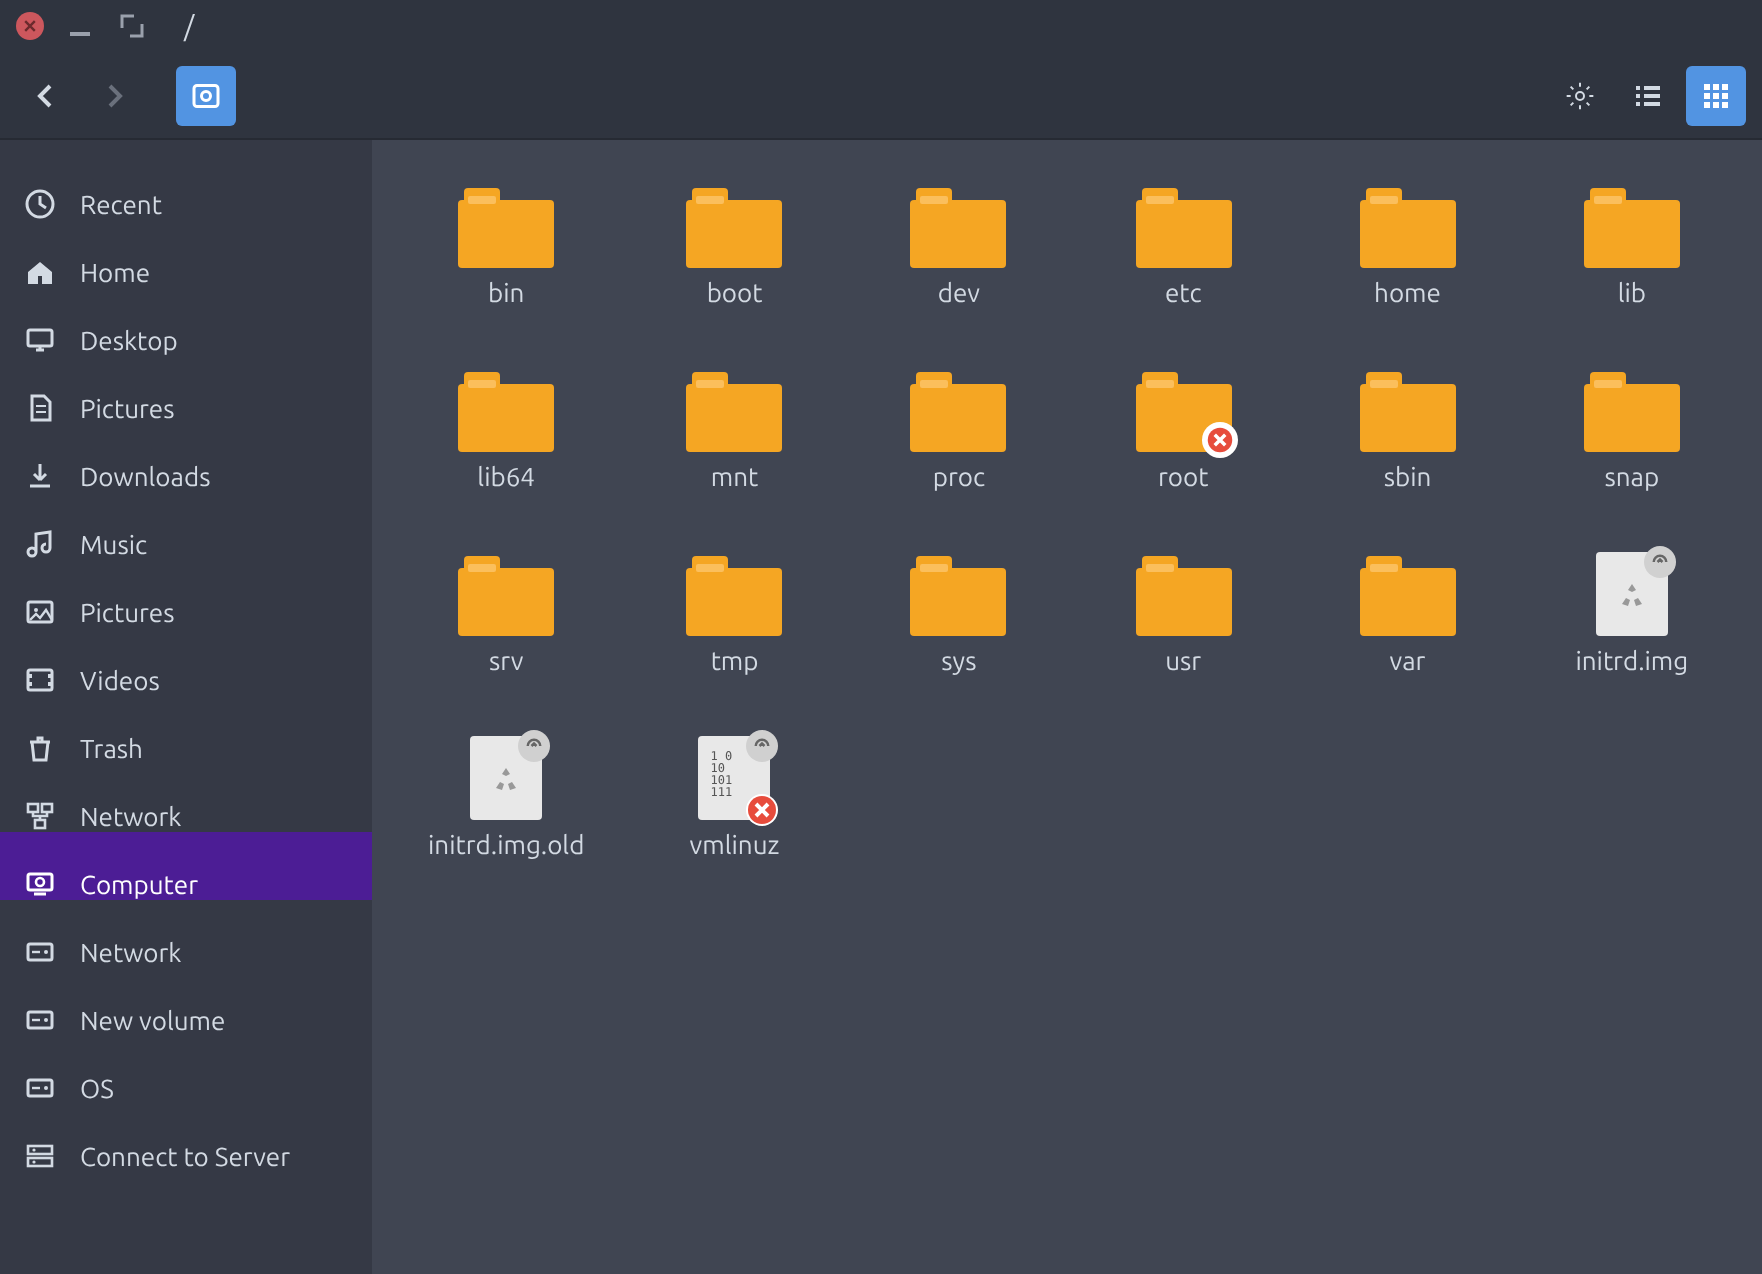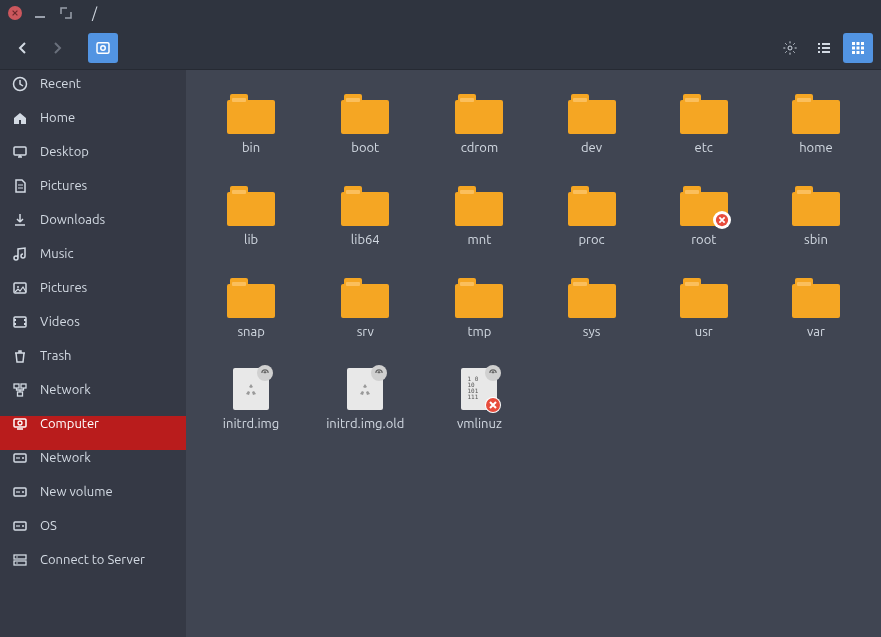--- a/index.html
+++ b/index.html
@@ -35,22 +35,22 @@
   display:flex;align-items:center;padding:0 8px;gap:4px;
   border-bottom:1px solid #262a33;
 }
 .nav-btn{width:30px;height:30px;display:flex;align-items:center;justify-content:center;color:#8f96a3;border-radius:3px;}
 .spacer{flex:1;}
 .squarebtn{width:30px;height:30px;display:flex;align-items:center;justify-content:center;border-radius:3px;color:#d3dae3;}
 .squarebtn.active{background:#5294e2;color:#fff;}
 .pathchip{width:30px;height:30px;background:#5294e2;border-radius:3px;display:flex;align-items:center;justify-content:center;margin-left:12px;}
 .content{flex:1;display:flex;overflow:hidden;}
 .sidebar{width:186px;background:#353945;display:flex;flex-direction:column;padding-top:6px;overflow-y:auto;}
-.sb-item{height:34px;display:flex;align-items:flex-start;gap:12px;padding:0 12px;cursor:pointer;}
-.sb-item.active{background:#b91c1c;color:#fff;}
+.sb-item{height:34px;display:flex;align-items:flex-end;gap:12px;padding:0 12px;cursor:pointer;}
+.sb-item.active{background:#4c1d95;color:#fff;}
 .sb-icon{width:16px;height:16px;display:flex;align-items:center;justify-content:center;flex-shrink:0;}
 .sb-icon svg{width:16px;height:16px;}
 .main{flex:1;background:#404552;overflow-y:auto;padding:18px 24px;}
 .grid{display:grid;grid-template-columns:repeat(6,1fr);gap:22px 30px;max-width:660px;}
 .item{display:flex;flex-direction:column;align-items:center;gap:6px;cursor:pointer;padding:4px;border-radius:3px;}
 .icon-wrap{width:48px;height:42px;position:relative;}
 .folder-body{position:absolute;bottom:0;left:0;width:48px;height:34px;background:#f5a623;border-radius:2px;}
 .folder-tab{position:absolute;top:2px;left:3px;width:18px;height:8px;background:#f5a623;border-radius:2px 2px 0 0;}
 .folder-notch{position:absolute;top:6px;left:5px;width:14px;height:4px;background:#fbbf5c;border-radius:1px;}
 .emblem{position:absolute;bottom:-3px;right:-3px;width:18px;height:18px;border-radius:50%;background:#fff;display:flex;align-items:center;justify-content:center;}
@@ -274,28 +274,20 @@
             <div class="folder-notch"></div>
           </div>
           <div class="label">boot</div>
         </div>
         <div class="item">
           <div class="icon-wrap">
             <div class="folder-tab"></div>
             <div class="folder-body"></div>
             <div class="folder-notch"></div>
           </div>
-          <div class="label">cdrom</div>
-        </div>
-        <div class="item">
-          <div class="icon-wrap">
-            <div class="folder-tab"></div>
-            <div class="folder-body"></div>
-            <div class="folder-notch"></div>
-          </div>
           <div class="label">dev</div>
         </div>
         <div class="item">
           <div class="icon-wrap">
             <div class="folder-tab"></div>
             <div class="folder-body"></div>
             <div class="folder-notch"></div>
           </div>
           <div class="label">etc</div>
         </div>

